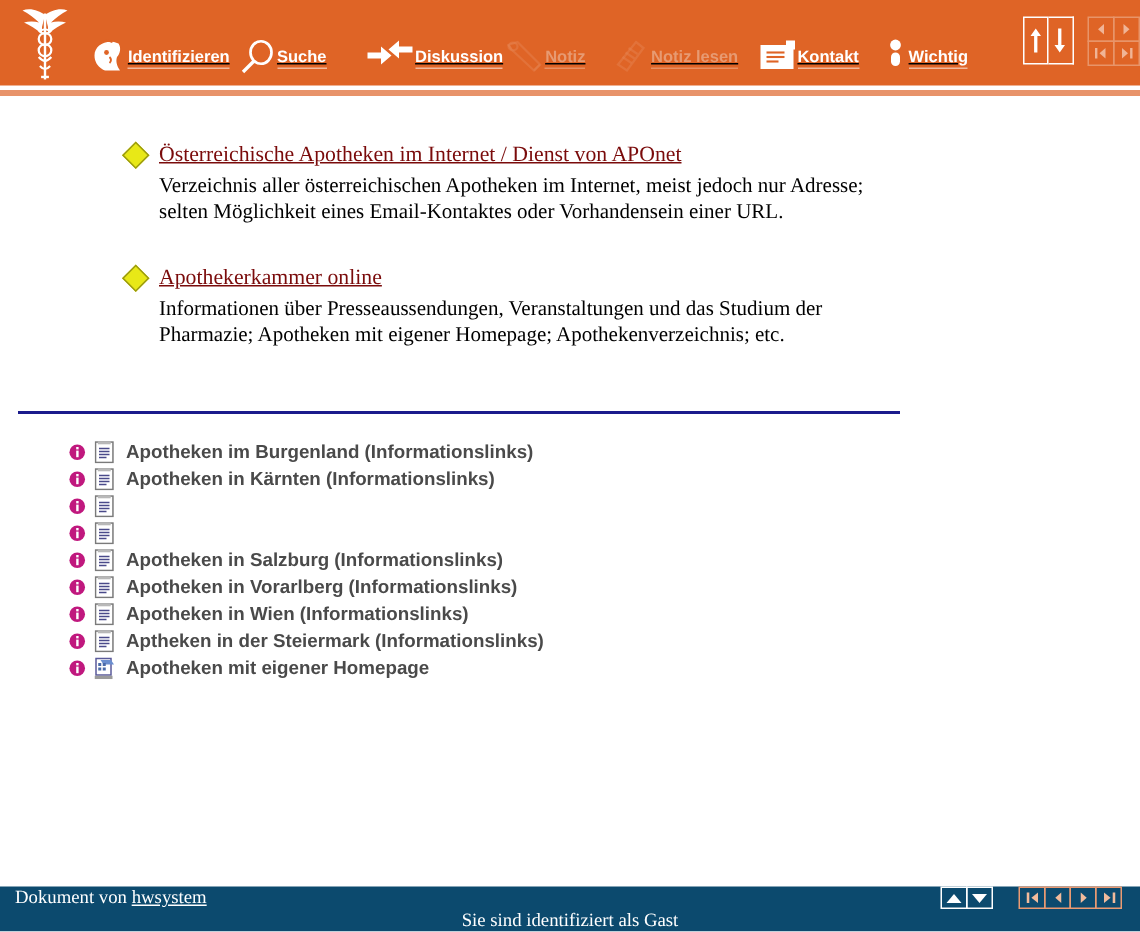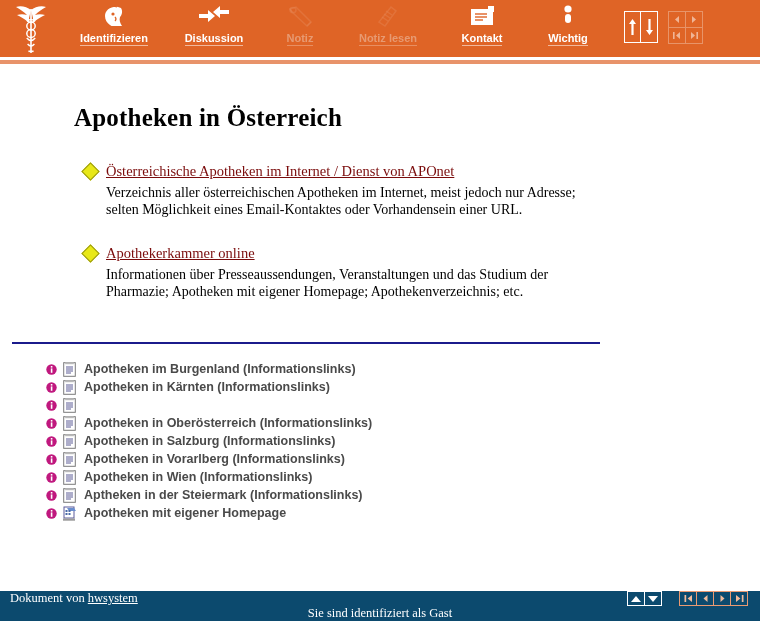--- a/index.html
+++ b/index.html
@@ -40,26 +40,26 @@
     width: 62px;
     height: 57px;
     display: flex;
     align-items: center;
     justify-content: center;
   }
 
   .tb-item {
     height: 72px;
     display: flex;
-    flex-direction: column;
     align-items: center;
     justify-content: flex-start;
     padding-top: 4px;
     box-sizing: border-box;
     cursor: pointer;
+    text-decoration: underline;
   }
   .tb-icon {
     height: 26px;
     display: flex;
     align-items: center;
     justify-content: center;
   }
   .tb-label {
     font-family: "Liberation Sans", sans-serif;
     font-size: 11px;
@@ -294,20 +294,29 @@
       <svg width="26" height="24" viewBox="0 0 26 24">
         <path d="M17 2 C10 1 4 5 4 11 C4 15 6 18 9 20 C10 21 11 21 12 21 L21 21 C19 18 18 15 19 12 C21 10 22 6 20 3 Z" fill="#ffffff"></path>
         <circle cx="12" cy="9" r="1.6" fill="#df6426"></circle>
         <path d="M14 12 q2 2 0 4" stroke="#df6426" stroke-width="1.2" fill="none"></path>
         <path d="M7 3 q4 -3 9 -1" stroke="#df6426" stroke-width="1.3" fill="none"></path>
       </svg>
     </span>
     <span class="tb-label">Identifizieren</span>
   </div>
 
+  <div class="tb-item" style="width:88px">
+    <span class="tb-icon">
+      <svg width="26" height="24" viewBox="0 0 26 24">
+        <ellipse cx="15" cy="9" rx="7" ry="7.5" fill="none" stroke="#ffffff" stroke-width="1.8"></ellipse>
+        <line x1="10" y1="15" x2="3" y2="22" stroke="#ffffff" stroke-width="2.2"></line>
+      </svg>
+    </span>
+    <span class="tb-label">Suche</span>
+  </div>
 
   <div class="tb-item" style="width:96px">
     <span class="tb-icon">
       <svg width="34" height="24" viewBox="0 0 34 24">
         <path d="M2 15 h9 v-4 l7 6 l-7 6 v-4 h-9 z" fill="#ffffff" transform="translate(0,-6)"></path>
         <path d="M32 6 h-9 v-4 l-7 6 l7 6 v-4 h9 z" fill="#ffffff" transform="translate(0,-1)"></path>
       </svg>
     </span>
     <span class="tb-label">Diskussion</span>
   </div>
@@ -401,21 +410,20 @@
           <path d="M2 1 L6 4.5 L2 8 Z" fill="#f0b496"></path>
         </svg>
     </div>
   </div>
 </div>
 <div class="tb-divider-white"></div>
 <div class="tb-divider-light"></div>
 
 <div class="content">
 
-  <h1 class="page-title">Apotheken in Österreich</h1>
 
   <div class="link-block first">
     <span class="diamond"></span>
     <a class="lb-link">Österreichische Apotheken im Internet / Dienst von APOnet</a>
     <p class="lb-desc">Verzeichnis aller österreichischen Apotheken im Internet, meist jedoch nur Adresse; selten Möglichkeit eines Email-Kontaktes oder Vorhandensein einer URL.</p>
   </div>
 
   <div class="link-block second">
     <span class="diamond"></span>
     <a class="lb-link">Apothekerkammer online</a>
@@ -487,21 +495,20 @@
         <span class="ic-doc"><svg width="13" height="15" viewBox="0 0 13 15">
             <rect x="0.7" y="0.7" width="11.6" height="13.6" fill="#ffffff" stroke="#7a7a7a" stroke-width="1"></rect>
             <rect x="2.2" y="0.2" width="8.6" height="2" fill="#b8b8b8"></rect>
             <g stroke="#4a4a8a" stroke-width="0.9">
               <line x1="3" y1="5" x2="10" y2="5"></line>
               <line x1="3" y1="7" x2="10" y2="7"></line>
               <line x1="3" y1="9" x2="10" y2="9"></line>
               <line x1="3" y1="11" x2="8" y2="11"></line>
             </g>
           </svg></span>
-        <span class="li-label">Apotheken in Oberösterreich (Informationslinks)</span>
       </li>
       <li>
         <span class="ic-info"><svg width="11" height="11" viewBox="0 0 11 11">
             <circle cx="5.5" cy="5.5" r="5.2" fill="#c0187e"></circle>
             <rect x="4.8" y="2" width="1.6" height="1.6" fill="#ffffff"></rect>
             <rect x="4.8" y="4.4" width="1.6" height="4.4" fill="#ffffff"></rect>
           </svg></span>
         <span class="ic-doc"><svg width="13" height="15" viewBox="0 0 13 15">
             <rect x="0.7" y="0.7" width="11.6" height="13.6" fill="#ffffff" stroke="#7a7a7a" stroke-width="1"></rect>
             <rect x="2.2" y="0.2" width="8.6" height="2" fill="#b8b8b8"></rect>

